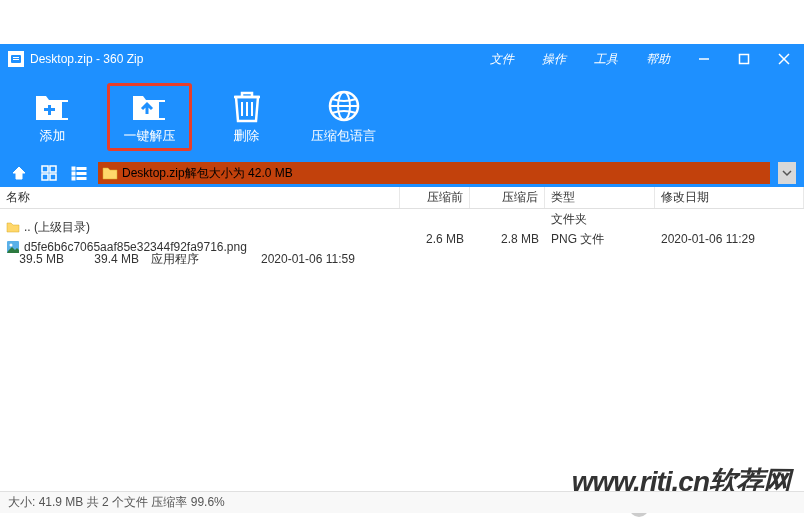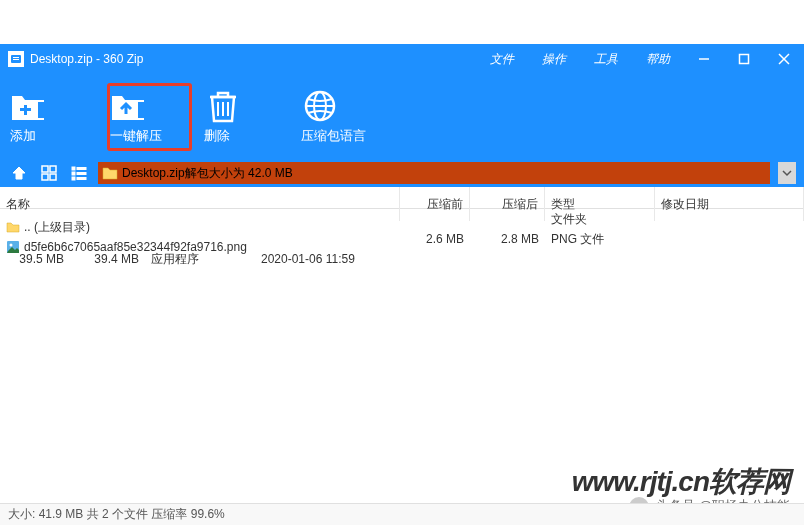--- a/index.html
+++ b/index.html
@@ -11,54 +11,54 @@
     .titlebar-icon svg { width: 12px; height: 12px; }
     .titlebar-title { flex: 1; }
     .menu-items { display: flex; }
     .menu-item { padding: 0 14px; height: 30px; display: flex; align-items: center; cursor: pointer; font-style: italic; }
     .win-controls { display: flex; }
     .win-btn { width: 40px; height: 30px; display: flex; align-items: center; justify-content: center; cursor: pointer; }
     .win-btn svg { width: 12px; height: 12px; stroke: #fff; stroke-width: 1.5; fill: none; }
     
     
     .toolbar { height: 85px; background: #1e90ff; display: flex; align-items: center; padding: 0 10px; gap: 12px; }
-    .tool-btn { display: flex; flex-direction: column; align-items: flex-start; justify-content: center; width: 85px; height: 68px; color: #fff; font-size: 13px; cursor: pointer; border-radius: 3px; gap: 4px; }
+    .tool-btn { display: flex; flex-direction: column; align-items: center; justify-content: center; width: 85px; height: 68px; color: #fff; font-size: 13px; cursor: pointer; border-radius: 3px; gap: 4px; }
     .tool-btn.highlighted { border: 3px solid #e83e2a; }
     .tool-icon { width: 38px; height: 34px; display: flex; align-items: center; justify-content: center; }
     
     
     .navbar { height: 28px; background: #1e90ff; display: flex; align-items: center; padding: 0 8px; gap: 8px; }
     .nav-icon-btn { width: 22px; height: 22px; display: flex; align-items: center; justify-content: center; cursor: pointer; }
     .nav-icon-btn svg { stroke: #fff; fill: #fff; }
     .path-box { flex: 1; height: 22px; background: #c2410c; display: flex; align-items: center; padding: 0 4px; font-size: 12px; gap: 4px; }
     .path-folder-icon { width: 16px; height: 14px; }
     .path-dropdown { width: 18px; height: 22px; background: #d8d8d8; display: flex; align-items: center; justify-content: center; cursor: pointer; }
     
     
     .col-headers { height: 22px; background: #fff; border-bottom: 1px solid #e0e0e0; display: flex; font-size: 12px; color: #333; }
-    .col-h { padding: 17px 6px; border-right: 1px solid #e8e8e8; display: flex; align-items: center; }
+    .col-h { padding: 4px 6px; border-right: 1px solid #e8e8e8; display: flex; align-items: center; }
     .col-name { width: 400px; }
     .col-before { width: 70px; justify-content: flex-end; }
     .col-after { width: 75px; justify-content: flex-end; }
     .col-type { width: 110px; }
     .col-date { flex: 1; }
     
     
     .file-list { background: #fff; font-size: 12px; color: #333; height: 320px; }
     .file-row { height: 20px; display: flex; align-items: center; cursor: pointer; }
     .cell { padding: 0 6px; display: flex; align-items: center; gap: 4px; }
     .cell-name { width: 400px; margin-top: 16px; }
     .cell-before { width: 70px; justify-content: flex-end; }
     .cell-after { width: 75px; justify-content: flex-end; }
     .cell-type { width: 110px; }
     .cell-date { flex: 1; }
     .file-icon { width: 14px; height: 14px; flex-shrink: 0; }
     
     
-    .statusbar { position: absolute; bottom: 0; left: 0; right: 0; height: 22px; border-top: 1px solid #e0e0e0; background: #f8f8f8; display: flex; align-items: center; padding: 0 8px; font-size: 12px; color: #555; }
+    .statusbar { position: absolute; bottom: 12px; left: 0; right: 0; height: 22px; border-top: 1px solid #e0e0e0; background: #f8f8f8; display: flex; align-items: center; padding: 0 8px; font-size: 12px; color: #555; }
     
     
     .watermark { position: absolute; bottom: 24px; right: 14px; color: #333; font-size: 28px; font-weight: bold; font-style: italic; letter-spacing: -1px; pointer-events: none; }
     .watermark2 { position: absolute; bottom: 8px; right: 14px; color: #666; font-size: 13px; pointer-events: none; }
     .avatar { width: 20px; height: 20px; border-radius: 50%; background: #ccc; display: inline-block; vertical-align: middle; margin-right: 4px; }
   </style>
 </head>
 <body>
 
 <div class="titlebar">
@@ -206,20 +206,21 @@
       <svg class="file-icon" viewBox="0 0 14 14">
           <rect x="1" y="1" width="12" height="12" fill="#5ab0e8" rx="1"></rect>
           <circle cx="5" cy="5" r="1.5" fill="#fff"></circle>
           <path d="M2 11 L6 7 L9 10 L11 8 L13 10 L13 13 L1 13 Z" fill="#2d7a3f"></path>
         </svg>
       <span>d5fe6b6c7065aaf85e32344f92fa9716.png</span>
     </div>
     <div class="cell cell-before">2.6 MB</div>
     <div class="cell cell-after">2.8 MB</div>
     <div class="cell cell-type">PNG 文件</div>
+    <div class="cell cell-date">2020-01-06 11:29</div>
   </div>
   <div class="file-row">
     <div class="cell cell-before">39.5 MB</div>
     <div class="cell cell-after">39.4 MB</div>
     <div class="cell cell-type">应用程序</div>
     <div class="cell cell-date">2020-01-06 11:59</div>
   </div>
 </div>
 
 <div class="watermark">www.rjtj.cn软荐网</div>

